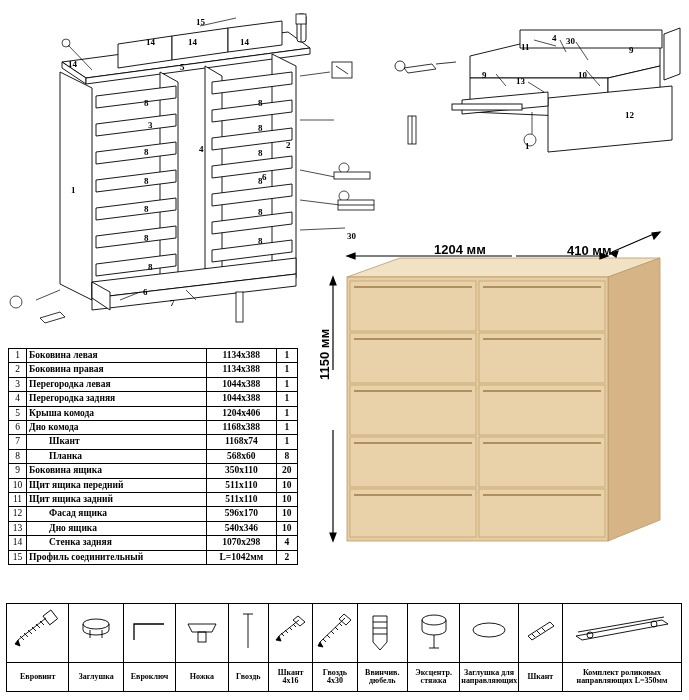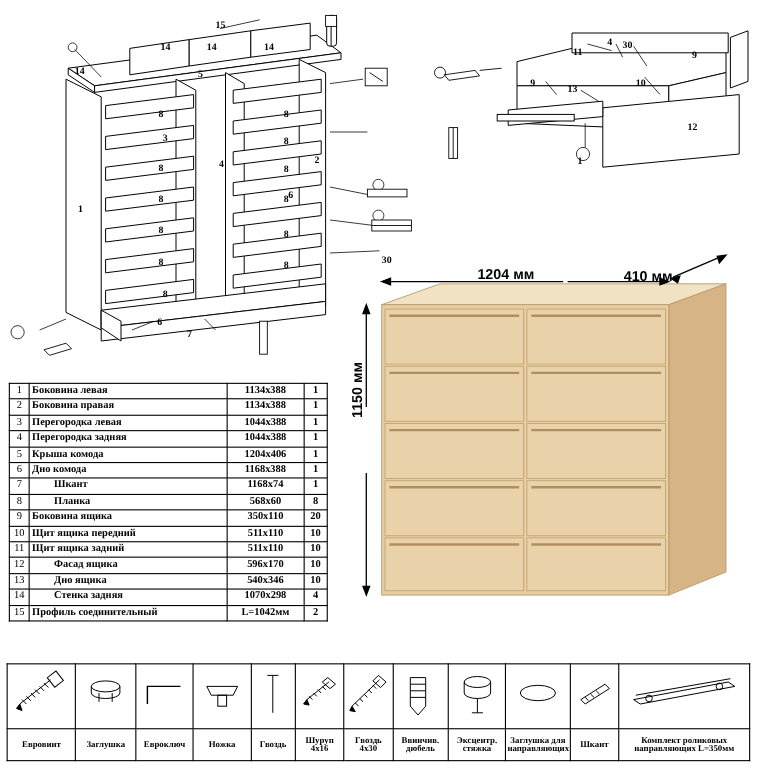--- a/index.html
+++ b/index.html
@@ -506,21 +506,21 @@
           </g>
             </svg>
         </td>
       </tr>
       <tr>
         <td class="hw-label">Евровинт</td>
         <td class="hw-label">Заглушка</td>
         <td class="hw-label">Евроключ</td>
         <td class="hw-label">Ножка</td>
         <td class="hw-label">Гвоздь</td>
-        <td class="hw-label">Шуруп 4х16</td>
+        <td class="hw-label">Шкант 4х16</td>
         <td class="hw-label">Гвоздь 4х30</td>
         <td class="hw-label">Ввинчив. дюбель</td>
         <td class="hw-label">Эксцентр. стяжка</td>
         <td class="hw-label">Заглушка для направляющих</td>
         <td class="hw-label">Шкант</td>
         <td class="hw-label">Комплект роликовых направляющих L=350мм</td>
       </tr>
     </tbody>
   </table>
 

